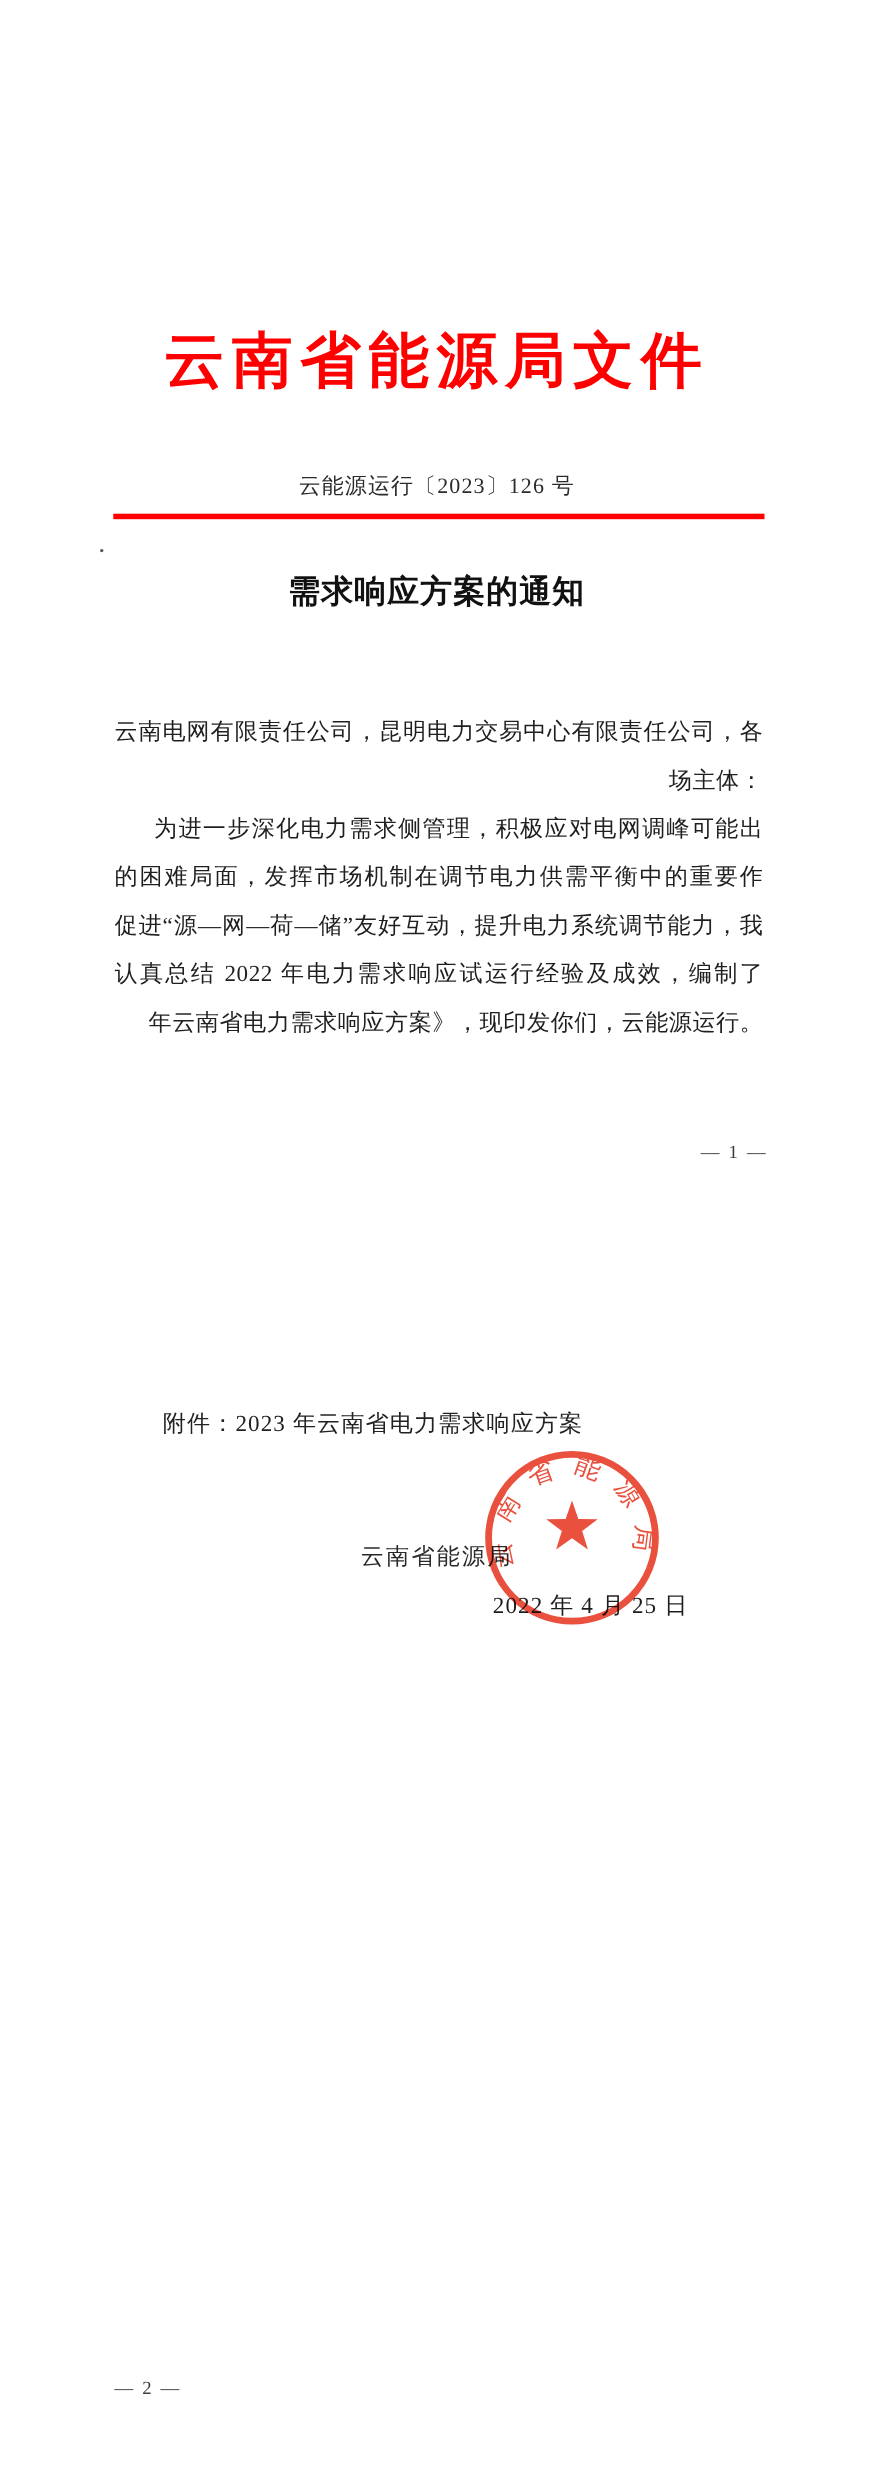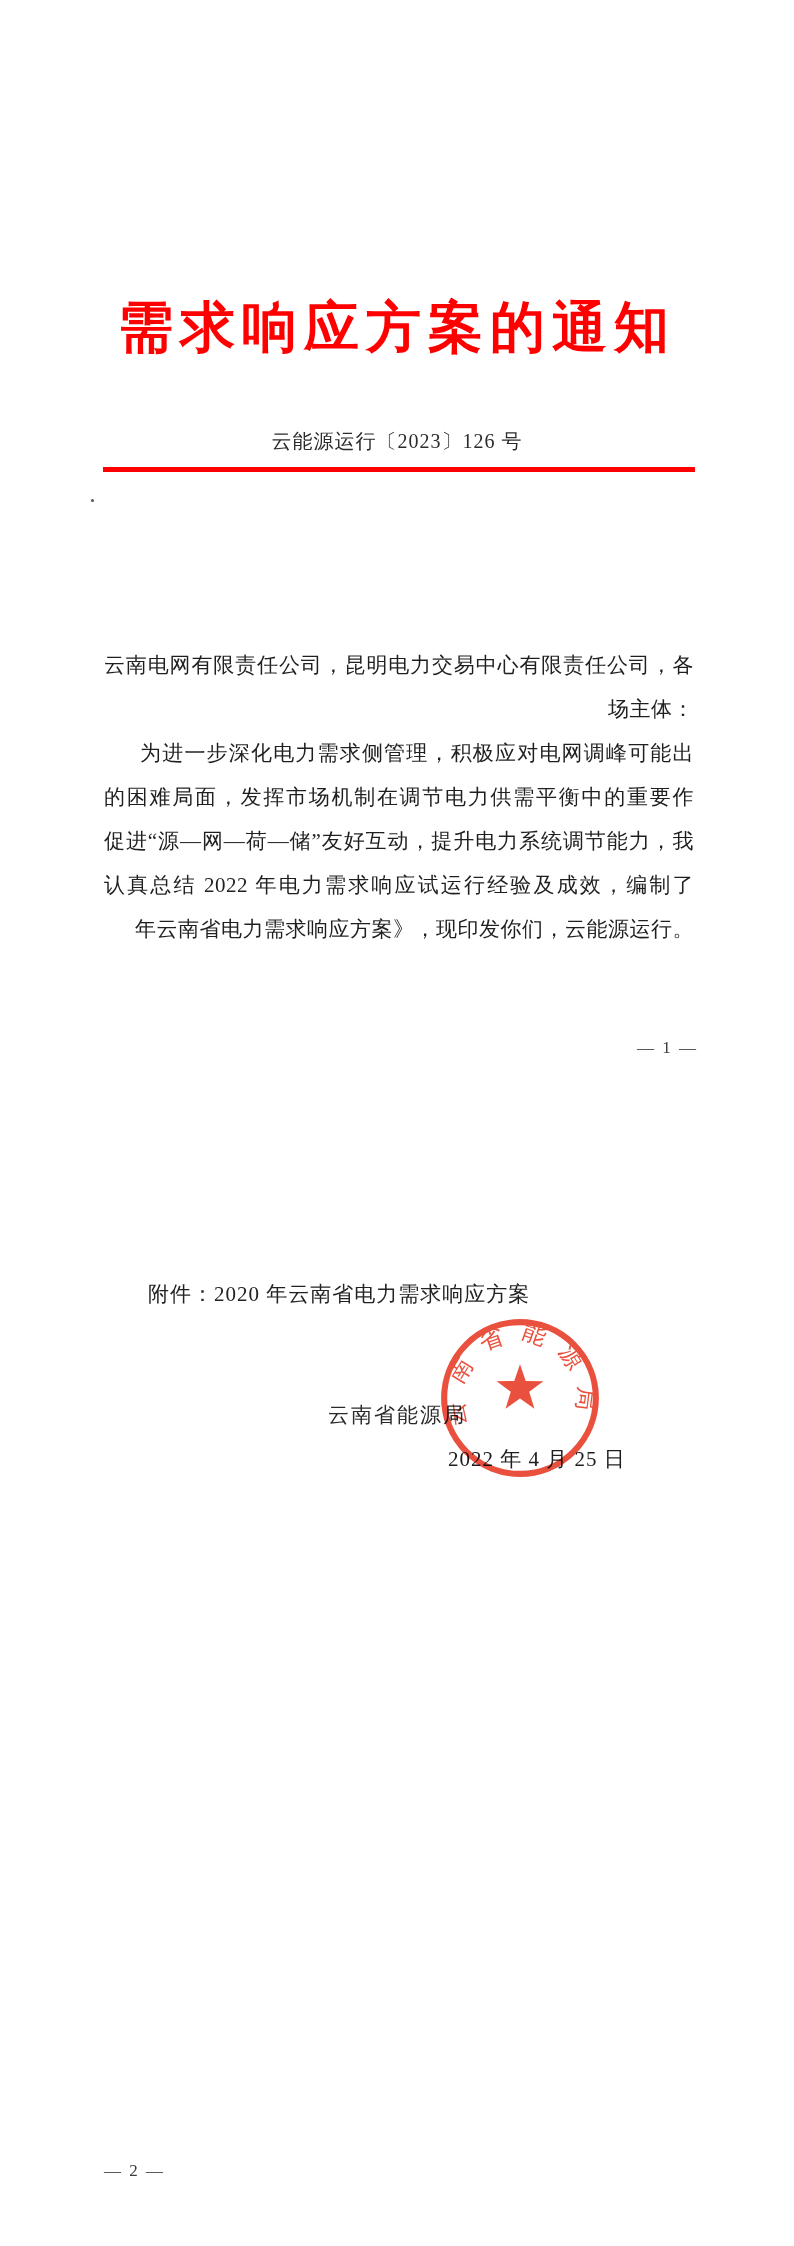--- a/index.html
+++ b/index.html
@@ -98,44 +98,45 @@
     width:3px; height:3px;
     border-radius:50%;
     background:#555;
   }
 </style>
 </head>
 <body>
 
 <div id="page">
 
-  <div id="header-title" class="abs">需求响应方案的通知</div>
+  <div id="header-title" class="abs">云南省能源局文件</div>
 
   <div id="doc-number" class="abs">云能源运行〔2023〕126 号</div>
 
   <div id="red-rule" class="abs"></div>
 
   <div id="doc-title" class="abs">
+    <div>需求响应方案的通知</div>
   </div>
 
   <div id="stray-mark" class="abs"></div>
 
   <div id="body-block" class="abs">
     <div class="bline j">云南电网有限责任公司，昆明电力交易中心有限责任公司，各市</div>
     <div class="bline">场主体：</div>
     <div class="bline j indent">为进一步深化电力需求侧管理，积极应对电网调峰可能出现</div>
     <div class="bline j">的困难局面，发挥市场机制在调节电力供需平衡中的重要作用，</div>
     <div class="bline j">促进“源—网—荷—储”友好互动，提升电力系统调节能力，我局</div>
     <div class="bline j">认真总结 2022 年电力需求响应试运行经验及成效，编制了《2023</div>
     <div class="bline">年云南省电力需求响应方案》，现印发你们，云能源运行。</div>
   </div>
 
   <div id="page1-number" class="abs">— 1 —</div>
 
-  <div id="attachment-line" class="abs">附件：2020 年云南省电力需求响应方案</div>
+  <div id="attachment-line" class="abs">附件：2023 年云南省电力需求响应方案</div>
 
   <div id="signature-name" class="abs">云南省能源局</div>
 
   <div id="issue-date" class="abs">2022 年 4 月 25 日</div>
 
   <svg id="seal" class="abs" viewBox="0 0 160 160" xmlns="http://www.w3.org/2000/svg">
     <defs>
       <path id="sealArc" d="M 37.1 116 A 56 56 0 1 1 122.9 116" fill="none"></path>
     </defs>
     <circle cx="80" cy="80" r="74" fill="none" stroke="#e8432f" stroke-width="6"></circle>

